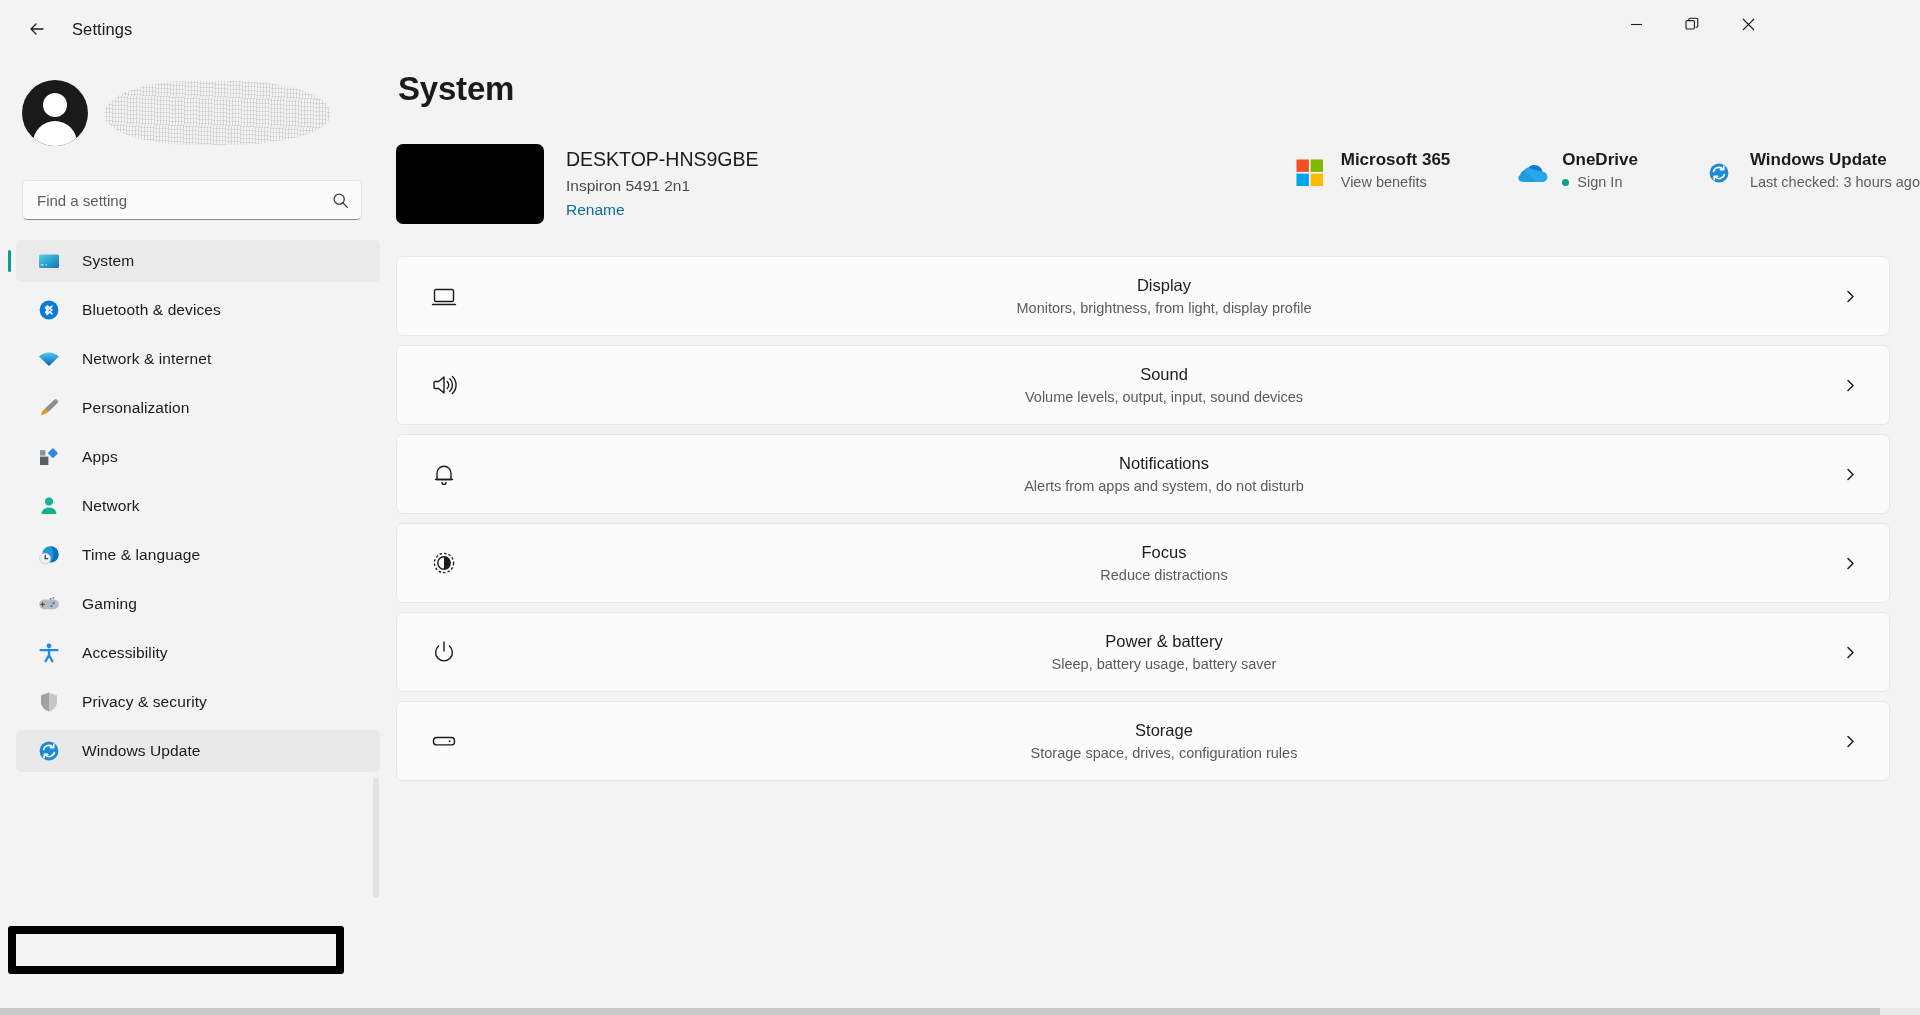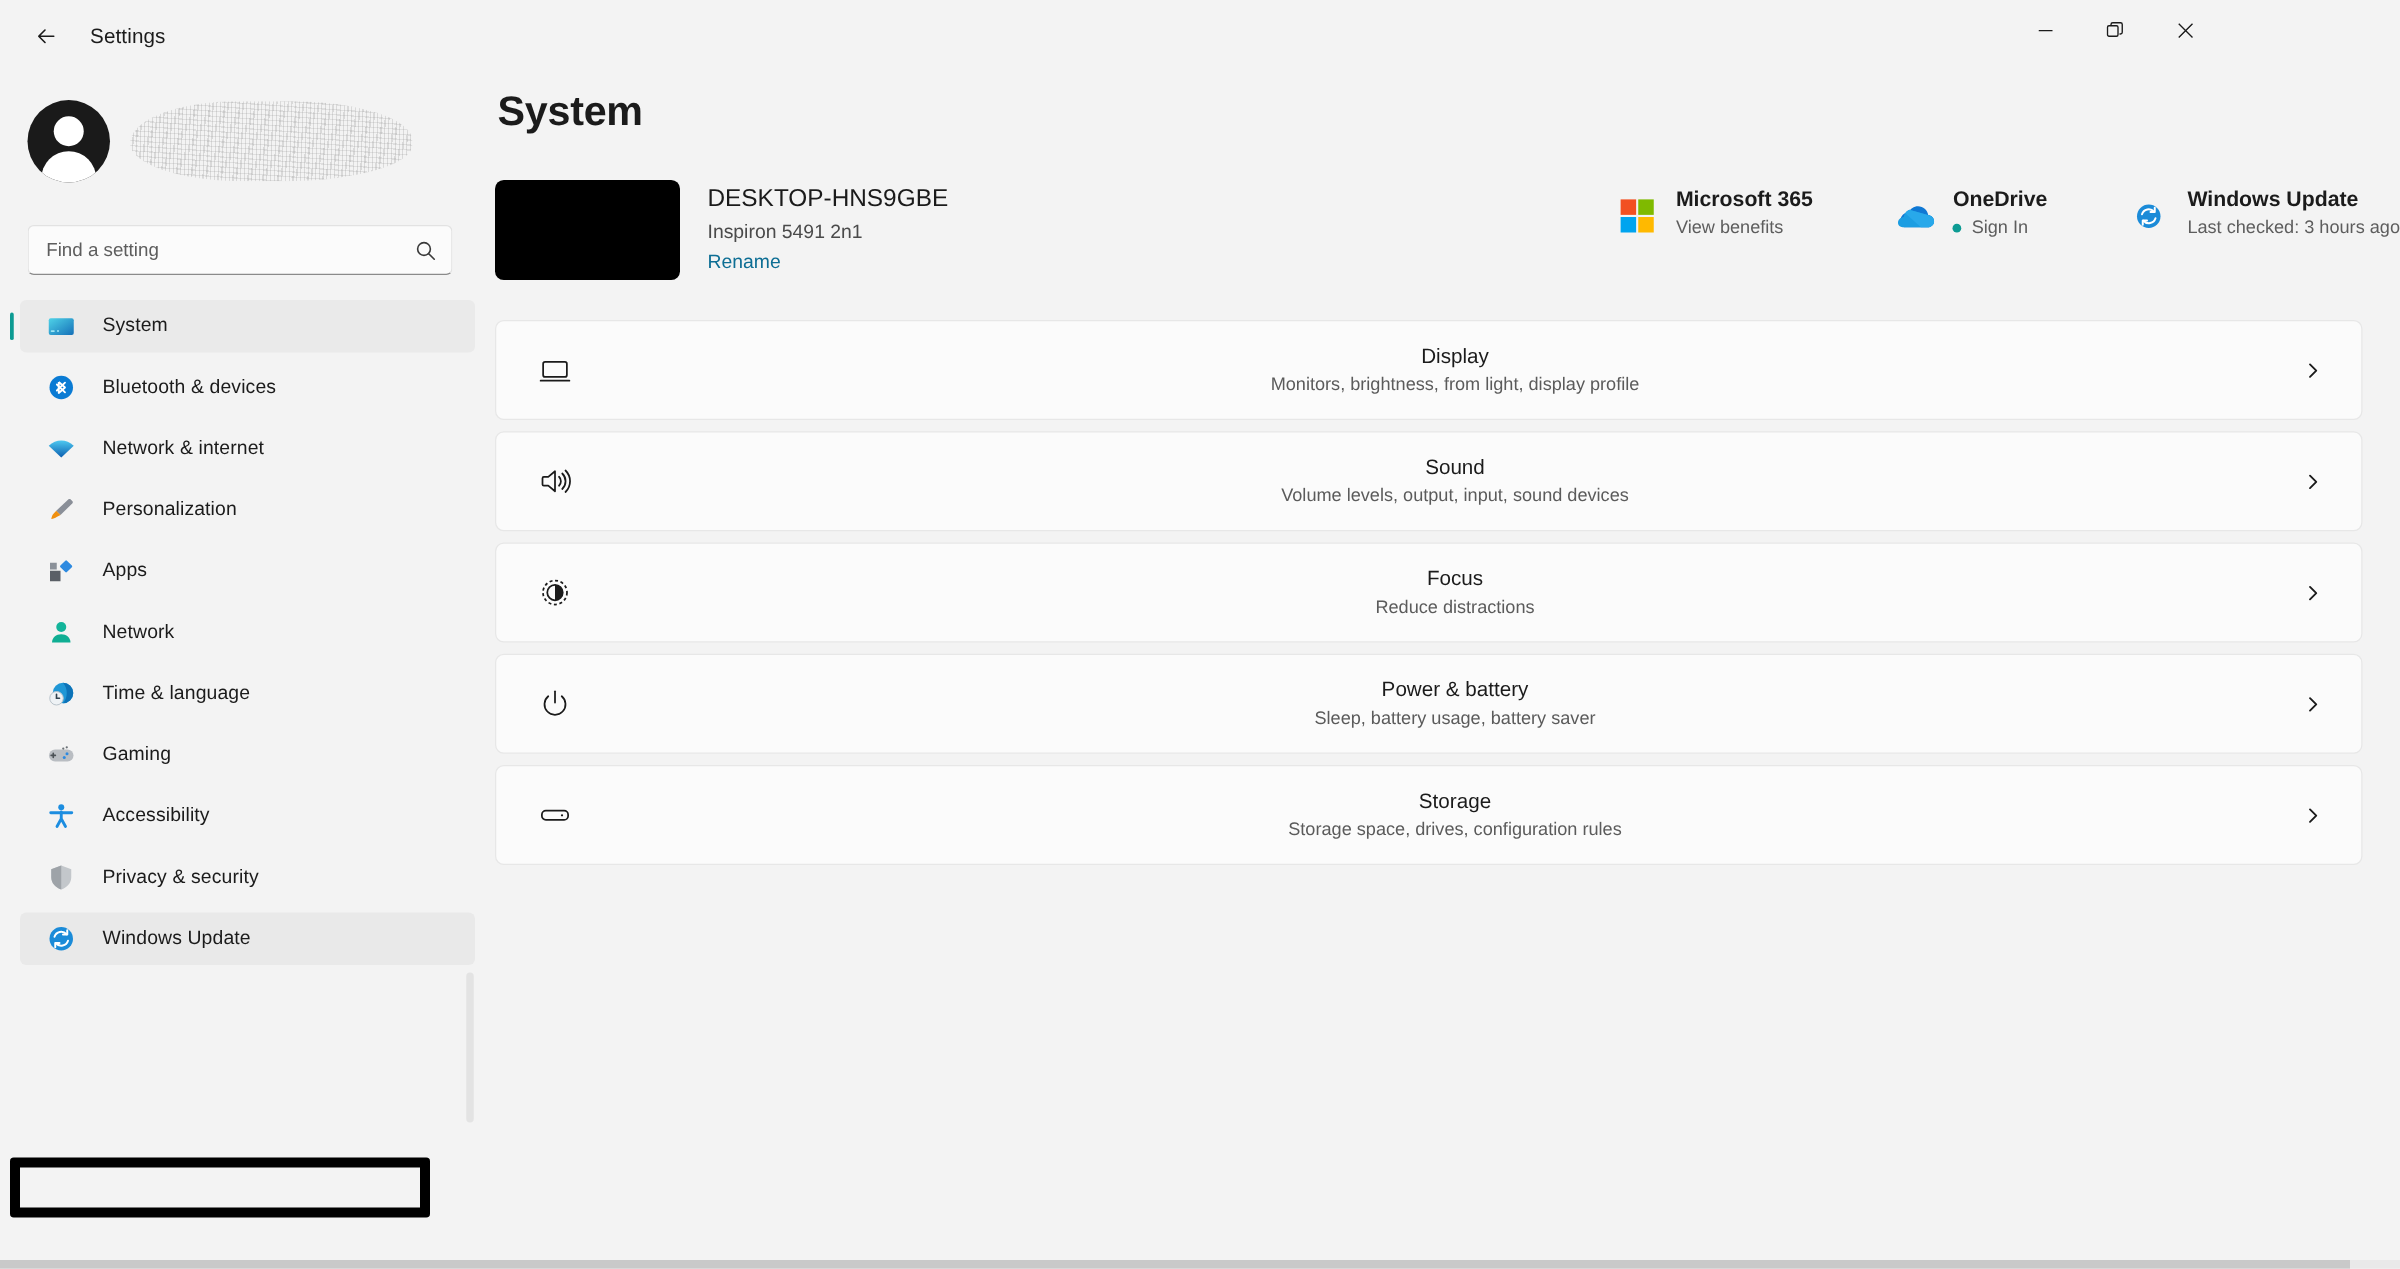--- a/index.html
+++ b/index.html
@@ -399,20 +399,37 @@
           </span>
           <span class="chev">
             <svg width="15" height="15" viewBox="0 0 15 15" fill="none" stroke="#1b1b1b" stroke-width="1.5">
               <path d="M5 2.5l5 5-5 5" stroke-linecap="round" stroke-linejoin="round"></path>
             </svg>
           </span>
         </div>
         <div class="card">
           <span class="card-ico">
             <svg width="30" height="30" viewBox="0 0 30 30" fill="none" stroke="#1b1b1b" stroke-width="1.4">
+        <path d="M8 20.5v-6.2a7 7 0 0 1 14 0v6.2H8z" stroke-linejoin="round"></path>
+        <path d="M6.5 20.5h17M13 23.4a2 2 0 0 0 4 0" stroke-linecap="round"></path>
+            </svg>
+          </span>
+          <span class="card-text">
+            <span class="card-title" style="display:block">Notifications</span>
+            <span class="card-sub" style="display:block">Alerts from apps and system, do not disturb</span>
+          </span>
+          <span class="chev">
+            <svg width="15" height="15" viewBox="0 0 15 15" fill="none" stroke="#1b1b1b" stroke-width="1.5">
+              <path d="M5 2.5l5 5-5 5" stroke-linecap="round" stroke-linejoin="round"></path>
+            </svg>
+          </span>
+        </div>
+        <div class="card">
+          <span class="card-ico">
+            <svg width="30" height="30" viewBox="0 0 30 30" fill="none" stroke="#1b1b1b" stroke-width="1.4">
         <circle cx="15" cy="15" r="9.6" stroke-dasharray="2.4 2.1"></circle>
         <circle cx="15" cy="15" r="6.2"></circle>
         <path d="M15 8.8a6.2 6.2 0 0 1 0 12.4V8.8z" fill="#1b1b1b" stroke="none"></path>
             </svg>
           </span>
           <span class="card-text">
             <span class="card-title" style="display:block">Focus</span>
             <span class="card-sub" style="display:block">Reduce distractions</span>
           </span>
           <span class="chev">

